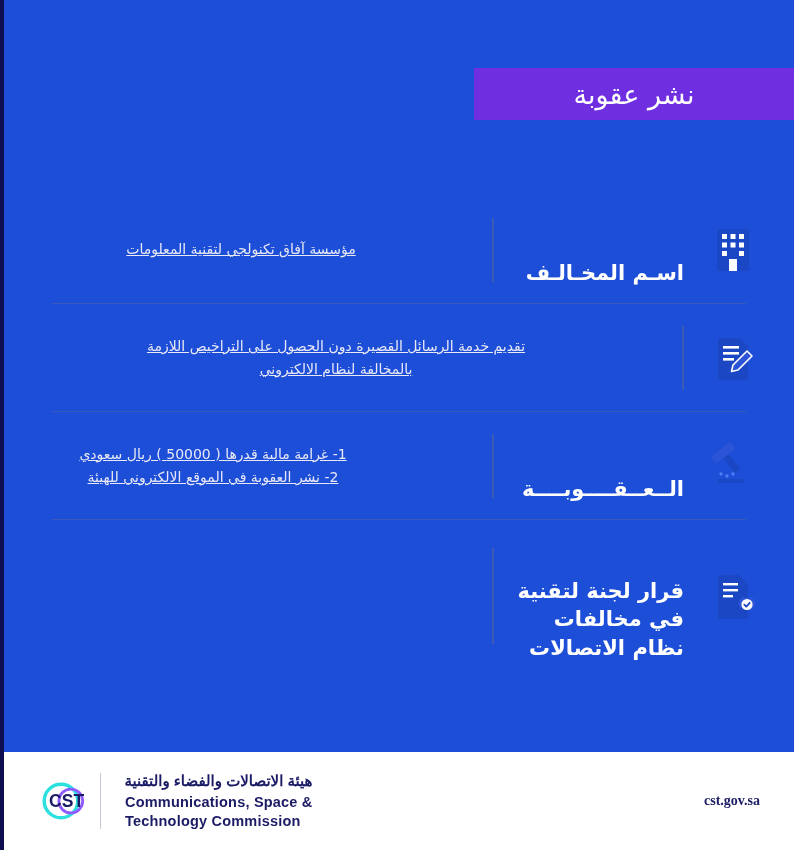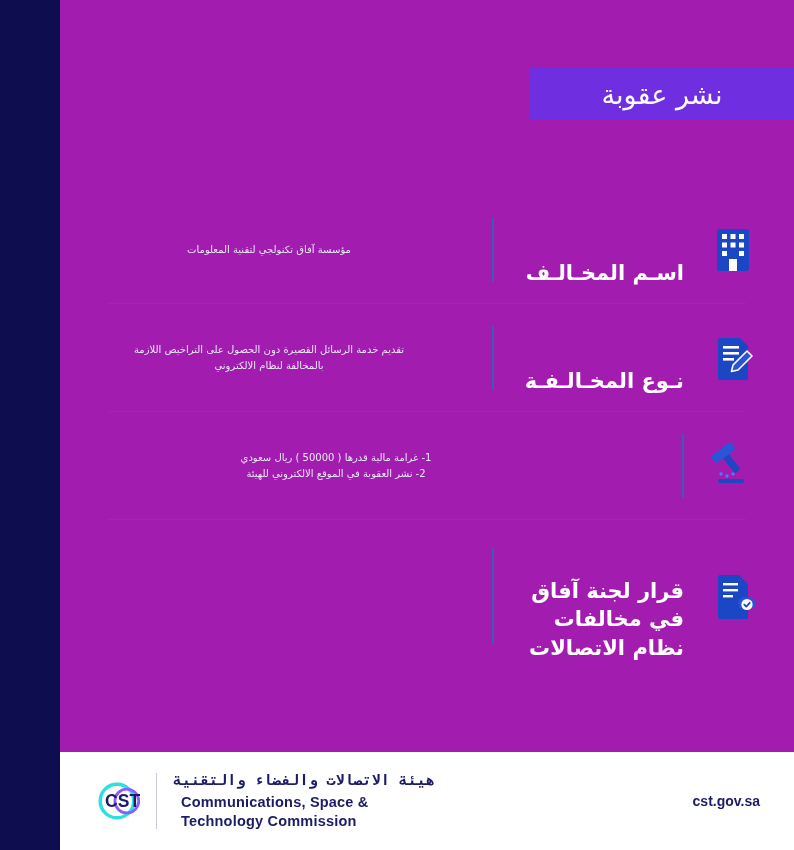--- a/index.html
+++ b/index.html
@@ -10,23 +10,23 @@
     width: 794px;
     height: 850px;
     background: #0d0d4f;
     font-family: "Liberation Sans", sans-serif;
     overflow: hidden;
     position: relative;
   }
 
   .page {
     position: relative;
-    width: 734px;
+    width: 790px;
     height: 850px;
-    background: #a21caf;
+    background: #1d4ed8;
     overflow: hidden;
   }
 
   
   .title-banner {
     position: absolute;
     top: 68px;
     right: 0;
     left: 470px;
     height: 52px;
@@ -112,26 +112,27 @@
   .value-cell {
     flex: 1;
     display: flex;
     align-items: center;
     justify-content: center;
     padding: 0 44px 0 30px;
     box-sizing: border-box;
   }
   .value-text {
     color: #e9e9f5;
-    font-size: 10px;
+    font-size: 14px;
     line-height: 1.65;
     direction: rtl;
     text-align: center;
     font-family: "DejaVu Sans", sans-serif;
     white-space: pre-line;
+    text-decoration: underline;
   }
   .value-text.list {
     text-align: center;
     padding-right: 56px;
   }
 
   
   .icon-box {
     width: 54px;
     height: 54px;
@@ -169,39 +170,39 @@
   .footer-text {
     display: flex;
     flex-direction: column;
     justify-content: center;
   }
   .footer-ar {
     color: #1b1b66;
     font-size: 15px;
     font-weight: bold;
     direction: rtl;
-    font-family: Liberation Mono, monospace;
+    font-family: Liberation Sans, sans-serif;
     margin-bottom: 3px;
   }
   .footer-en1, .footer-en2 {
     color: #1b1b66;
     font-size: 14.5px;
     font-weight: bold;
     letter-spacing: 0.2px;
     font-family: "Liberation Sans", sans-serif;
     line-height: 1.3;
     margin-left: 8px;
   }
   .footer-url {
     margin-left: auto;
     margin-right: 34px;
     color: #1b1b66;
     font-size: 14px;
     font-weight: bold;
-    font-family: Liberation Sans, sans-serif;
+    font-family: Liberation Serif, serif;
   }
 </style>
 </head>
 <body>
 
 <div class="page">
 
   <div class="title-banner">
     <span class="title-text">نشر عقوبة</span>
   </div>
@@ -246,23 +247,20 @@
             <path d="M14 7 h20 l8 8 v32 a2 2 0 0 1 -2 2 H14 a2 2 0 0 1 -2 -2 V9 a2 2 0 0 1 2 -2 z" fill="#1b47c4"></path>
             <g fill="#ffffff">
               <rect x="17" y="15" width="16" height="2.6"></rect>
               <rect x="17" y="21" width="16" height="2.6"></rect>
               <rect x="17" y="27" width="11" height="2.6"></rect>
             </g>
             <path d="M41 20 l5 5 -14 14 -6.5 1.5 1.5 -6.5 z" fill="#2b55d6" stroke="#ffffff" stroke-width="1.6" stroke-linejoin="round"></path>
           </svg>
         </span>
       </div>
-      <div class="label-cell">
-        <span class="label-text">نـوع المخـالـفـة</span>
-      </div>
       <div class="divider-cell">
           <span class="v-divider"></span>
         </div>
       <div class="value-cell">
         <span class="value-text">تقديم خدمة الرسائل القصيرة دون الحصول على التراخيص اللازمة
 بالمخالفة لنظام الالكتروني</span>
       </div>
       <div class="row-sep" style="bottom:0"></div>
     </div>
 
@@ -275,20 +273,23 @@
               <rect x="15" y="6" width="25" height="9" rx="3" fill="#2b55d6"></rect>
             </g>
             <rect x="12" y="40" width="26" height="4" rx="2" fill="#1b47c4"></rect>
             <g fill="#4f7bf5">
               <circle cx="15" cy="35" r="1.7"></circle>
               <circle cx="21" cy="37" r="1.7"></circle>
               <circle cx="27" cy="35" r="1.7"></circle>
             </g>
           </svg>
         </span>
+      </div>
+      <div class="label-cell">
+        <span class="label-text">الــعــقــــوبــــة</span>
       </div>
       <div class="divider-cell">
           <span class="v-divider"></span>
         </div>
       <div class="value-cell">
         <span class="value-text list">1- غرامة مالية قدرها ( 50000 ) ريال سعودي
 2-   نشر العقوبة في الموقع الالكتروني للهيئة</span>
       </div>
       <div class="row-sep" style="bottom:0"></div>
     </div>
@@ -305,21 +306,21 @@
             </g>
             <g transform="translate(30,28)">
               <path d="M11 0 l2.3 1 2.1 -1.4 1.1 2.3 2.5 .3 -.5 2.5 1.8 1.8 -1.8 1.8 .5 2.5 -2.5 .3 -1.1 2.3 -2.1 -1.4 -2.3 1 -2.3 -1 -2.1 1.4 -1.1 -2.3 -2.5 -.3 .5 -2.5 -1.8 -1.8 1.8 -1.8 -.5 -2.5 2.5 -.3 1.1 -2.3 2.1 1.4 z" fill="#2b55d6"></path>
               <circle cx="11" cy="7.5" r="5.6" fill="#ffffff"></circle>
               <path d="M8.3 7.6 l2 2 3.4 -3.8" fill="none" stroke="#1b47c4" stroke-width="1.8" stroke-linecap="round" stroke-linejoin="round"></path>
             </g>
           </svg>
         </span>
       </div>
       <div class="label-cell">
-        <span class="label-text" style="white-space:pre-line;">قرار لجنة آفاق
+        <span class="label-text" style="white-space:pre-line;">قرار لجنة لتقنية
 في مخالفات
 نظام الاتصالات</span>
       </div>
       <div class="divider-cell">
           <span class="v-divider" style="height:96px"></span>
         </div>
     </div>
 
   </div>
 

